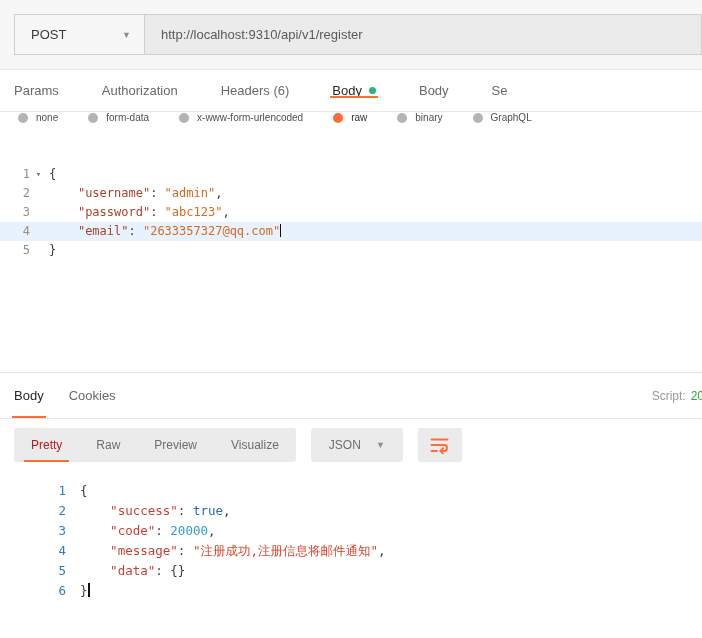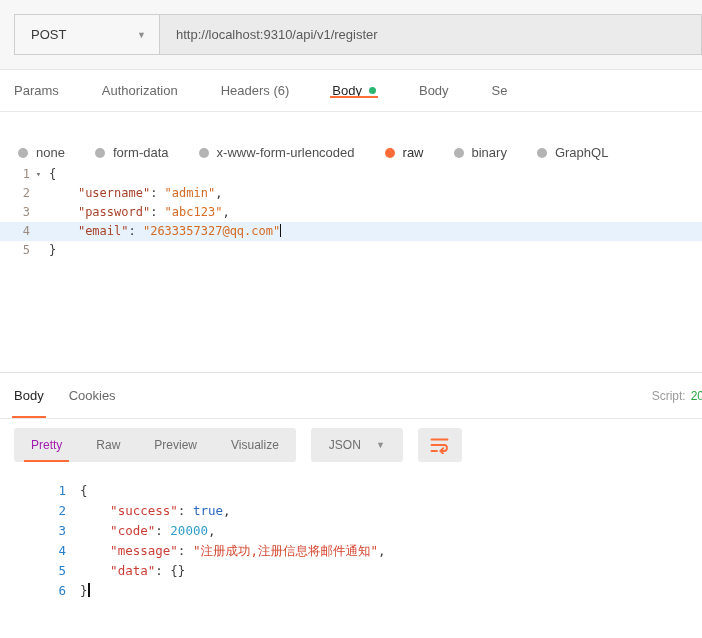--- a/index.html
+++ b/index.html
@@ -3,40 +3,40 @@
 <meta charset="utf-8">
 <style>
   * { margin:0; padding:0; box-sizing:border-box; }
   html,body { width:702px; height:638px; overflow:hidden; background:#fff;
               font-family:"Liberation Sans","DejaVu Sans",sans-serif; }
   .app { width:702px; height:638px; display:flex; flex-direction:column; }
 
   
   .url-bar { height:70px; flex:none; background:#f7f7f7; display:flex; align-items:center;
              padding-left:14px; border-bottom:1px solid #e6e6e6; }
-  .method-select { width:146px; height:41px; border:1px solid #cfcfcf; background:#f7f7f7;
+  .method-select { width:131px; height:41px; border:1px solid #cfcfcf; background:#f7f7f7;
                    display:flex; align-items:center; justify-content:space-between;
                    padding:0 13px 0 16px; font-size:13px; color:#3a3a3a; cursor:pointer; flex:none; }
   .caret-icon { color:#8f8f8f; font-size:9px; }
   .url-input { flex:1; height:41px; border:1px solid #cfcfcf; border-left:none; background:#ebebeb;
                display:flex; align-items:center; padding-left:16px; font-size:13px; color:#5a5a5a; }
 
   
   .req-tabs { height:42px; flex:none; display:flex; align-items:center; padding-left:14px;
               border-bottom:1px solid #e8e8e8; font-size:13px; color:#696969;
               overflow:hidden; white-space:nowrap; }
   .req-tab { display:flex; align-items:center; margin-right:43px; position:relative; cursor:pointer; }
   .req-tab.active { color:#262626; }
   .req-tab.active::after { content:""; position:absolute; left:-2px; right:-2px; bottom:0;
                            height:2px; background:#ff6c37; }
   .dot-green { width:7px; height:7px; border-radius:50%; background:#2bb673; margin-left:7px; }
 
   
-  .body-types { height:48px; flex:none; display:flex; align-items:flex-end; padding-left:18px;
-                font-size:13px; color:#4f4f4f; }
+  .body-types { height:48px; flex:none; display:flex; align-items:flex-start; padding-left:18px;
+                font-size:10px; color:#4f4f4f; }
   .radio-item { display:flex; align-items:center; margin-right:30px; cursor:pointer; }
   .radio-dot { width:10px; height:10px; border-radius:50%; background:#b4b4b4; margin-right:8px; flex:none; }
   .radio-item.selected .radio-dot { background:#ff6c37; }
   .radio-item.selected { color:#333; }
 
   
   .editor { font-family:"DejaVu Sans Mono","Liberation Mono",monospace; }
   .code-row { display:flex; }
   .code-content { white-space:pre; }
   .tok-p { color:#3b3b3b; }
@@ -62,21 +62,21 @@
                             height:2px; background:#ff6c37; }
   .status-area { position:absolute; right:-2px; top:0; bottom:0; display:flex; align-items:center;
                  font-size:12px; color:#9a9a9a; }
   .status-value { color:#28a745; margin-left:5px; }
 
   
   .resp-toolbar { height:52px; flex:none; display:flex; align-items:center; padding-left:14px; gap:15px; }
   .view-group { display:flex; height:34px; background:#ebebeb; border-radius:3px; overflow:hidden; }
   .view-tab { display:flex; align-items:center; padding:0 17px; font-size:12px; color:#6e6e6e;
               position:relative; cursor:pointer; }
-  .view-tab.active { color:#a21caf; }
+  .view-tab.active { color:#b91c1c; }
   .view-tab.active::after { content:""; position:absolute; left:10px; right:10px; bottom:0;
                             height:2px; background:#ff6c37; }
   .format-select { height:34px; width:92px; background:#ebebeb; border-radius:3px; display:flex;
                    align-items:center; justify-content:space-between; padding:0 18px; font-size:12px;
                    color:#6e6e6e; cursor:pointer; flex:none; }
   .wrap-btn { height:34px; width:44px; background:#ebebeb; border-radius:3px; display:flex;
               align-items:center; justify-content:center; cursor:pointer; flex:none; }
 
   .resp-editor { flex:1; font-size:12.5px; padding-top:10px; min-height:0; }
   .resp-editor .code-row { height:20px; line-height:20px; }

